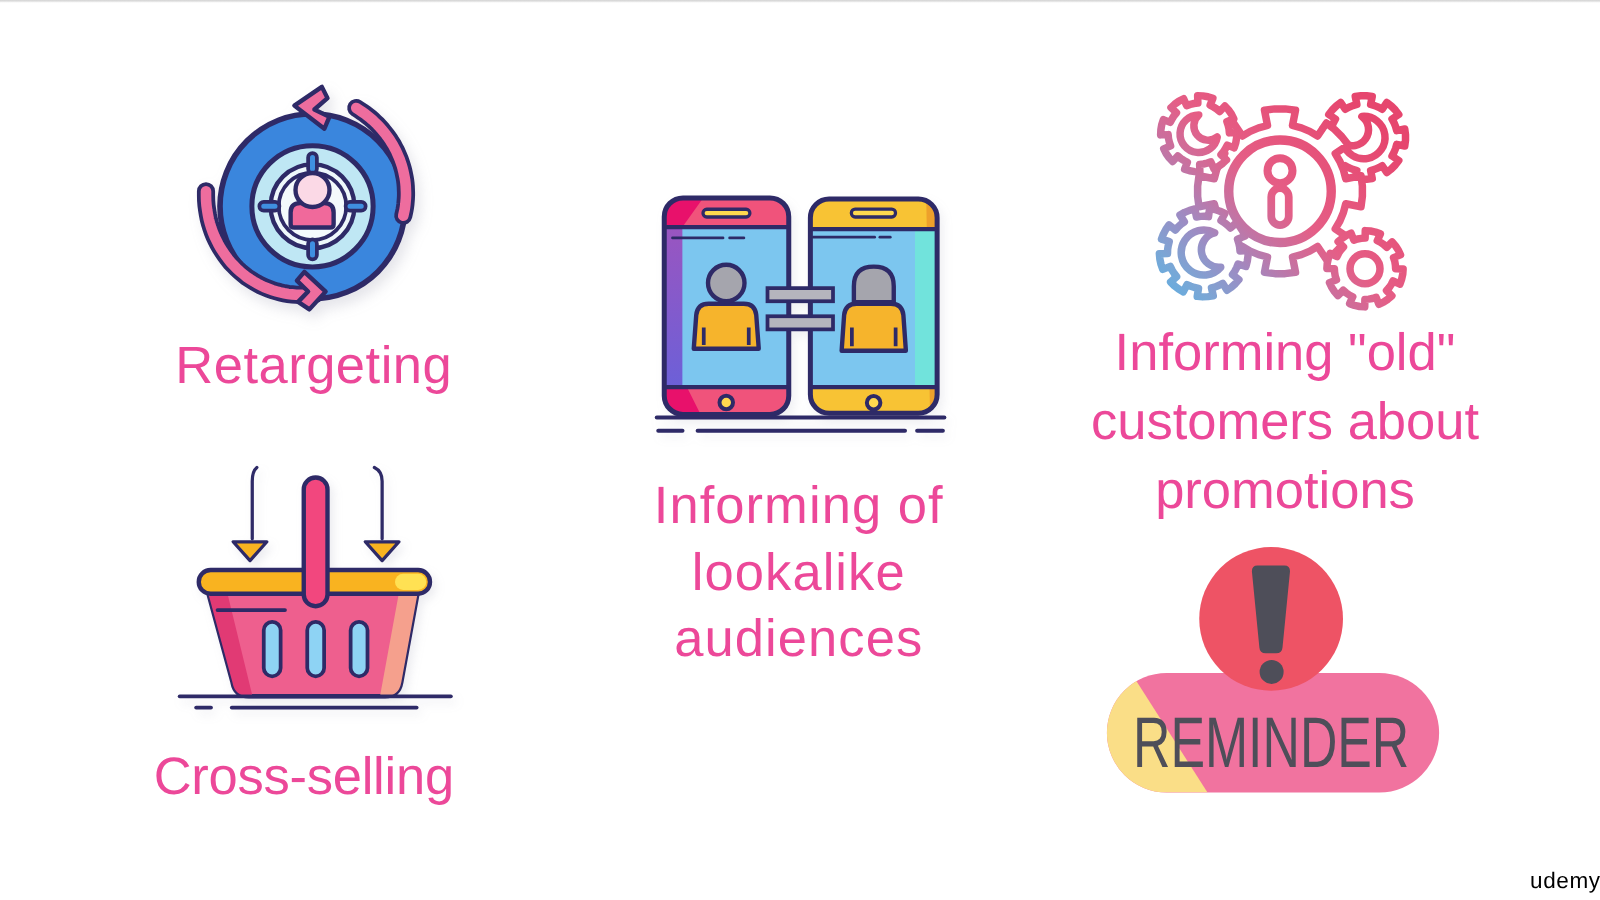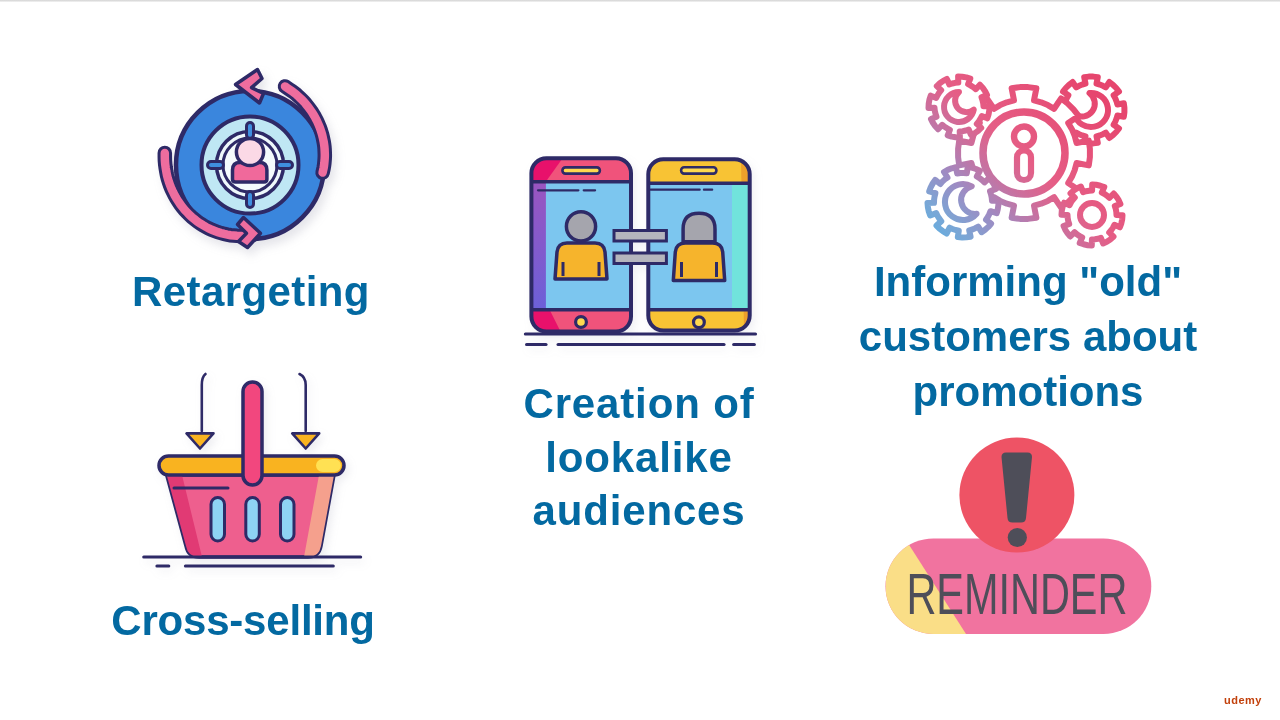--- a/index.html
+++ b/index.html
@@ -1,24 +1,24 @@
 <!DOCTYPE html>
 <html><head>
 <meta charset="utf-8">
 <style>
   html,body{margin:0;padding:0;}
   body{width:1280px;height:720px;background:#ffffff;overflow:hidden;position:relative;
        font-family:"Liberation Sans",sans-serif;}
   .topline{position:absolute;left:0;top:0;width:1280px;height:2px;
            background:linear-gradient(#d2d2d2,#f4f4f4);}
-  .lbl{position:absolute;font-weight:700;font-size:42px;line-height:54px;color:#0369a1;
+  .lbl{position:absolute;font-weight:400;font-size:42px;line-height:54px;color:#ec4899;
        text-align:center;transform:translateX(-50%);white-space:pre;}
   svg{position:absolute;overflow:visible;}
-  .udemy{position:absolute;left:1224px;top:694px;font-size:11px;font-weight:700;
-         color:#c2410c;letter-spacing:0.5px;}
+  .udemy{position:absolute;left:1224px;top:694px;font-size:18px;font-weight:400;
+         color:#000000;letter-spacing:0.5px;}
 </style>
 </head>
 <body>
 <div class="topline"></div>
 <svg style="left:158px;top:70px;filter:drop-shadow(4px 6px 5px rgba(110,110,140,0.18))" width="190" height="190" viewBox="158 70 190 190">
 <circle cx="250" cy="165" r="74" fill="#3a86dd" stroke="#2e2a67" stroke-width="4.5"></circle>
 <circle cx="250" cy="165" r="48.5" fill="#bfe7f4" stroke="#2e2a67" stroke-width="4"></circle>
 <circle cx="250" cy="165" r="33.5" fill="#eef8fb" stroke="#2e2a67" stroke-width="3.5"></circle>
 <circle cx="250" cy="165" r="27" fill="#f4fafc" stroke="#2e2a67" stroke-width="3"></circle>
 <rect x="246.5" y="122.5" width="7" height="16" rx="3.5" fill="#3f8fe0" stroke="#2e2a67" stroke-width="3"></rect>
@@ -160,19 +160,19 @@
     </defs>
 <rect x="885.5" y="538.4" width="265.8" height="95.6" rx="47.8" fill="#f1739f"></rect>
 <path d="M 885.5,538.4 L 905,538.4 L 966,634 L 885.5,634 Z" fill="#fade87" clip-path="url(#pill)"></path>
 <circle cx="1016.9" cy="495.1" r="57.5" fill="#ee5365"></circle>
 <path d="M 1001.5,457 Q 1001.5,452.4 1006,452.4 L 1027.5,452.4 Q 1032,452.4 1032,457 L 1026,518 Q 1025.7,522.6 1021,522.6 L 1012.5,522.6 Q 1007.8,522.6 1007.5,518 Z" fill="#4e4e59"></path>
 <circle cx="1017.3" cy="537.5" r="9.6" fill="#4e4e59"></circle>
 <text x="1016.9" y="613.7" text-anchor="middle" font-family="Liberation Sans" font-size="57.3" fill="#4e4e59" textLength="221" lengthAdjust="spacingAndGlyphs">REMINDER</text>
 </svg>
 <div class="lbl" style="left:251px;top:265px;letter-spacing:0.4px">Retargeting</div>
 <div class="lbl" style="left:243px;top:594px;letter-spacing:-0.2px">Cross-selling</div>
-<div class="lbl" style="left:639px;top:377px;line-height:53.5px;letter-spacing:0.85px">Creation of
+<div class="lbl" style="left:639px;top:377px;line-height:53.5px;letter-spacing:0.85px">Informing of
 lookalike
 audiences</div>
 <div class="lbl" style="left:1028px;top:253.5px;line-height:55px;letter-spacing:0px">Informing "old"
 customers about
 promotions</div>
 <div class="udemy">udemy</div>
 
 </body></html>

